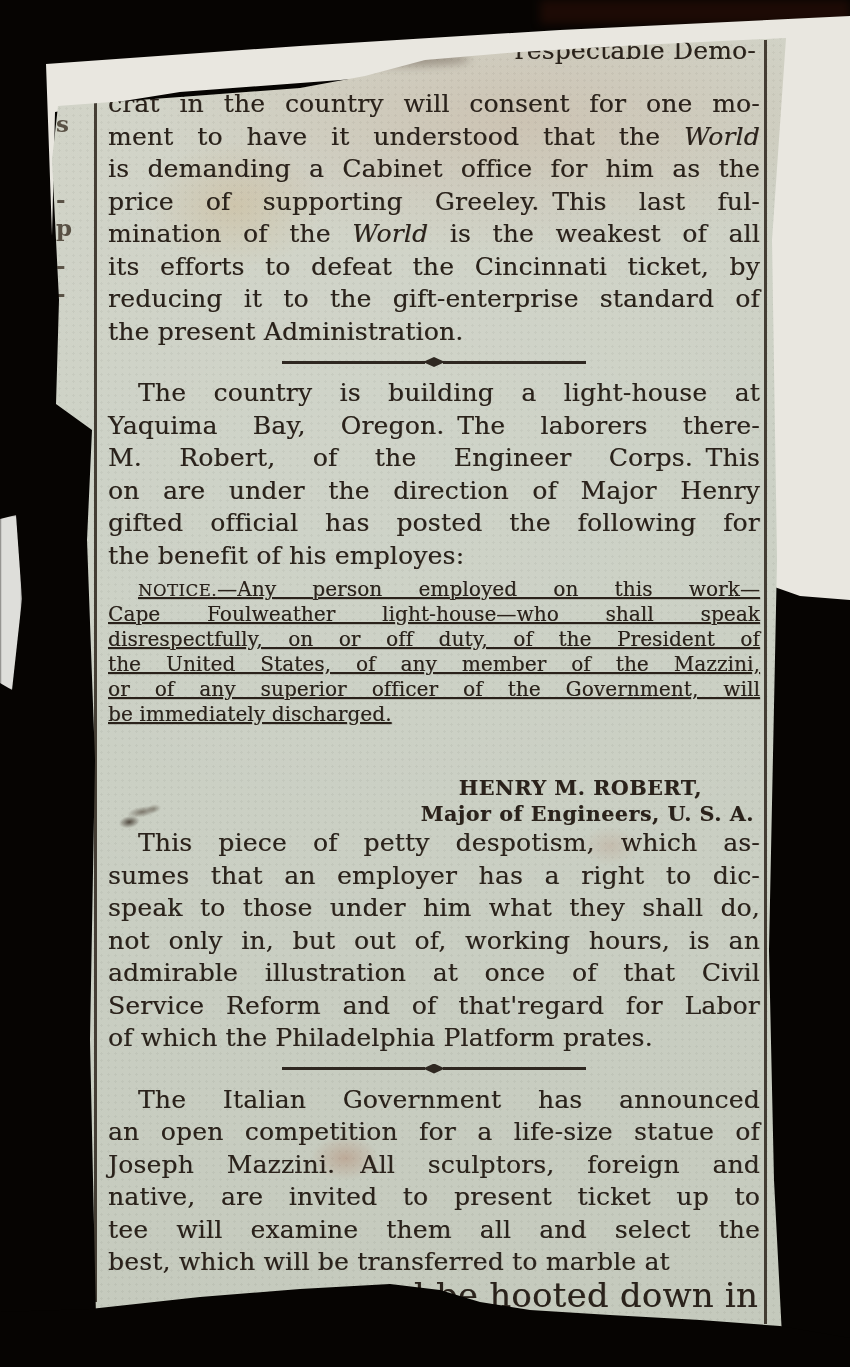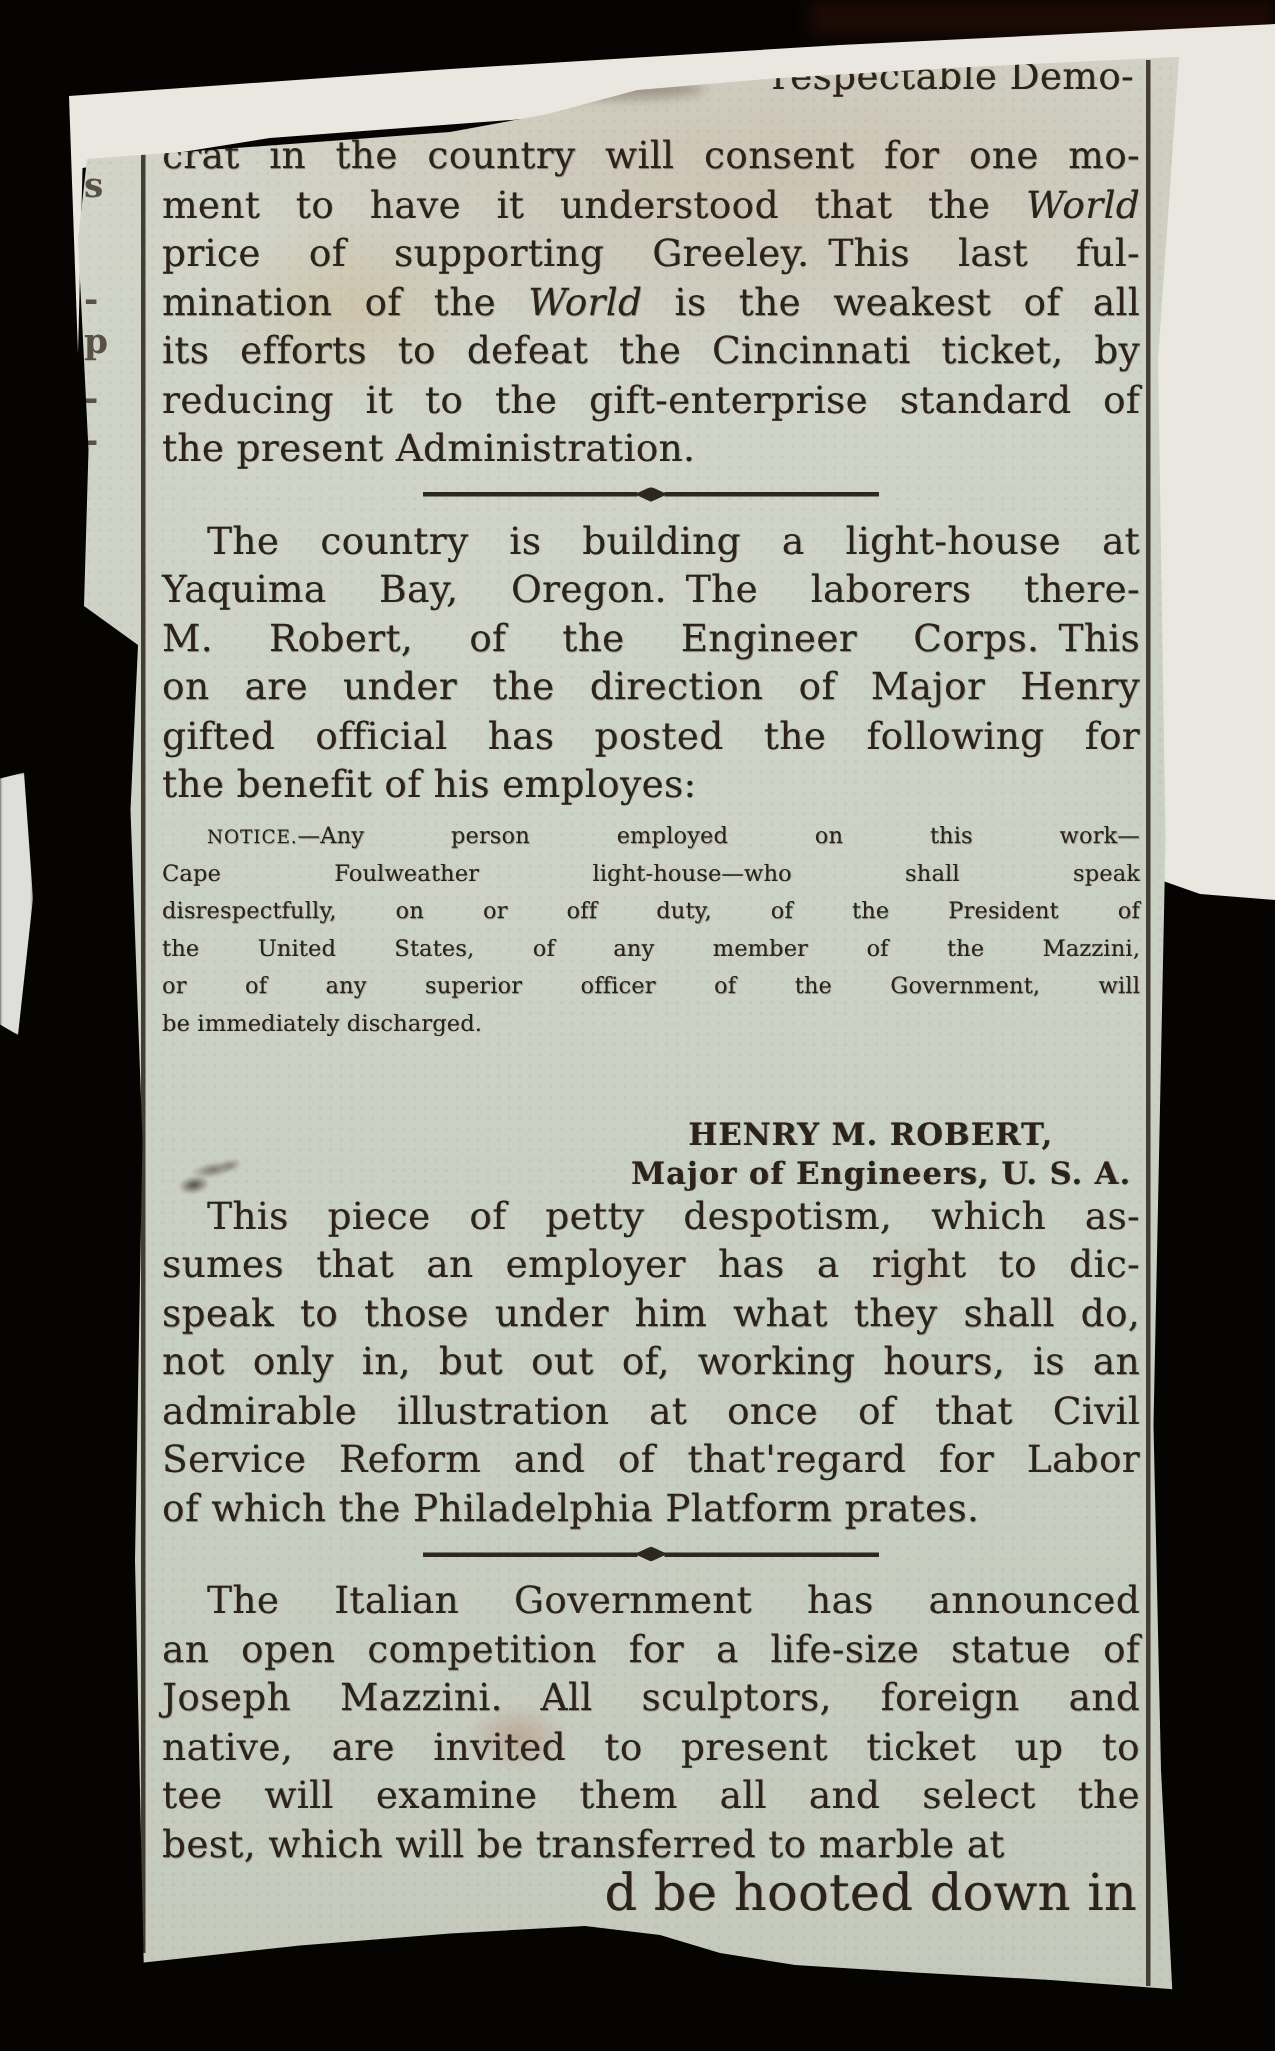--- a/index.html
+++ b/index.html
@@ -43,21 +43,21 @@
   
   .margin-char{position:absolute;left:56px;width:26px;color:#453b2f;
     font-size:23px;font-weight:bold;letter-spacing:1px;opacity:.85;}
   
   #column{position:absolute;left:108px;top:0;width:652px;color:#2a221b;}
   .line{height:32.5px;line-height:32.5px;font-size:25px;
     text-align:justify;text-align-last:justify;white-space:nowrap;
     letter-spacing:.2px;text-shadow:.4px .4px .6px rgba(40,31,22,.45);}
   .line.lastline{text-align-last:left;}
   .line.firstline{text-indent:30px;}
-  .para-small .line{height:25px;line-height:25px;font-size:15px;letter-spacing:.1px;}
+  .para-small .line{height:25px;line-height:25px;font-size:20px;letter-spacing:.1px;text-decoration:underline;}
   .sc{font-size:.82em;letter-spacing:.6px;}
   em{}
   .divider{display:flex;align-items:center;justify-content:center;
     margin:8px auto 9px auto;width:304px;height:12px;}
   .divider .bar{flex:1;height:3px;background:#2e2720;}
   .divider .diamond{width:22px;height:10px;background:#2e2720;margin:0 -2px;
     clip-path:polygon(0 50%,50% 0,100% 50%,50% 100%);}
   .sig{position:relative;}
   .sig-line{height:26px;line-height:26px;font-size:20.5px;font-weight:bold;
     text-align:right;letter-spacing:.6px;color:#2a221b;
@@ -103,20 +103,21 @@
         <div class="margin-char" style="top: 214px;">p</div>
         <div class="margin-char" style="top: 252px;">-</div>
         <div class="margin-char" style="top: 280px;">-</div>
       </div>
     <div class="top-smear"></div>
     <div class="fragment-top">respectable Demo-</div>
     <div id="column" style="padding-top: 88px;">
         <div class="para para-large">
           <div class="line">crat in the country will consent for one mo-</div>
           <div class="line">ment to have it understood that the <em>World</em></div>
+          <div class="line">is demanding a Cabinet office for him as the</div>
           <div class="line">price of supporting Greeley. This last ful-</div>
           <div class="line">mination of the <em>World</em> is the weakest of all</div>
           <div class="line">its efforts to defeat the Cincinnati ticket, by</div>
           <div class="line">reducing it to the gift-enterprise standard of</div>
           <div class="line lastline">the present Administration.</div>
         </div>
         <div class="divider">
           <span class="bar"></span>
           <span class="diamond"></span>
           <span class="bar"></span>

